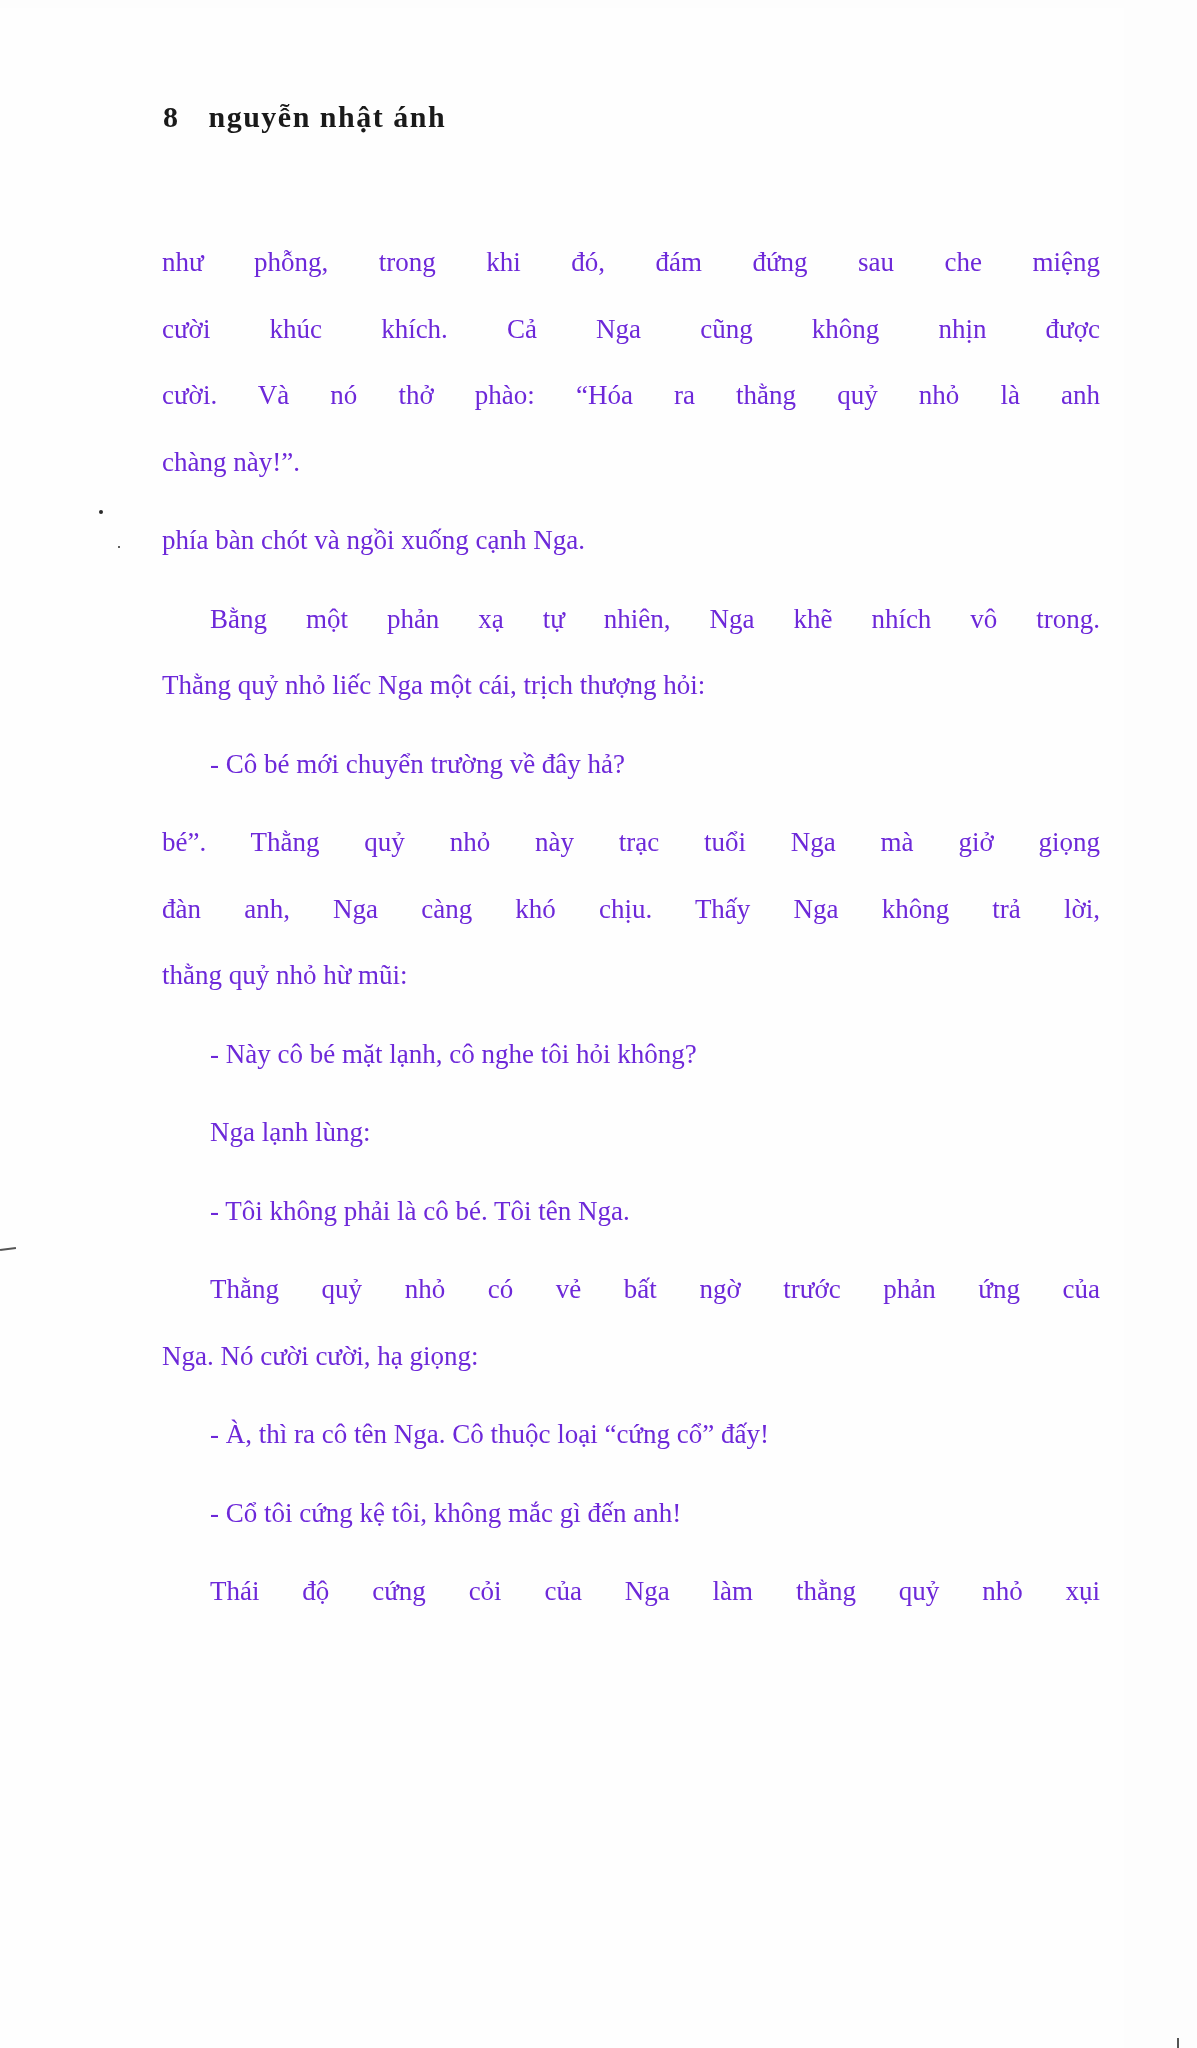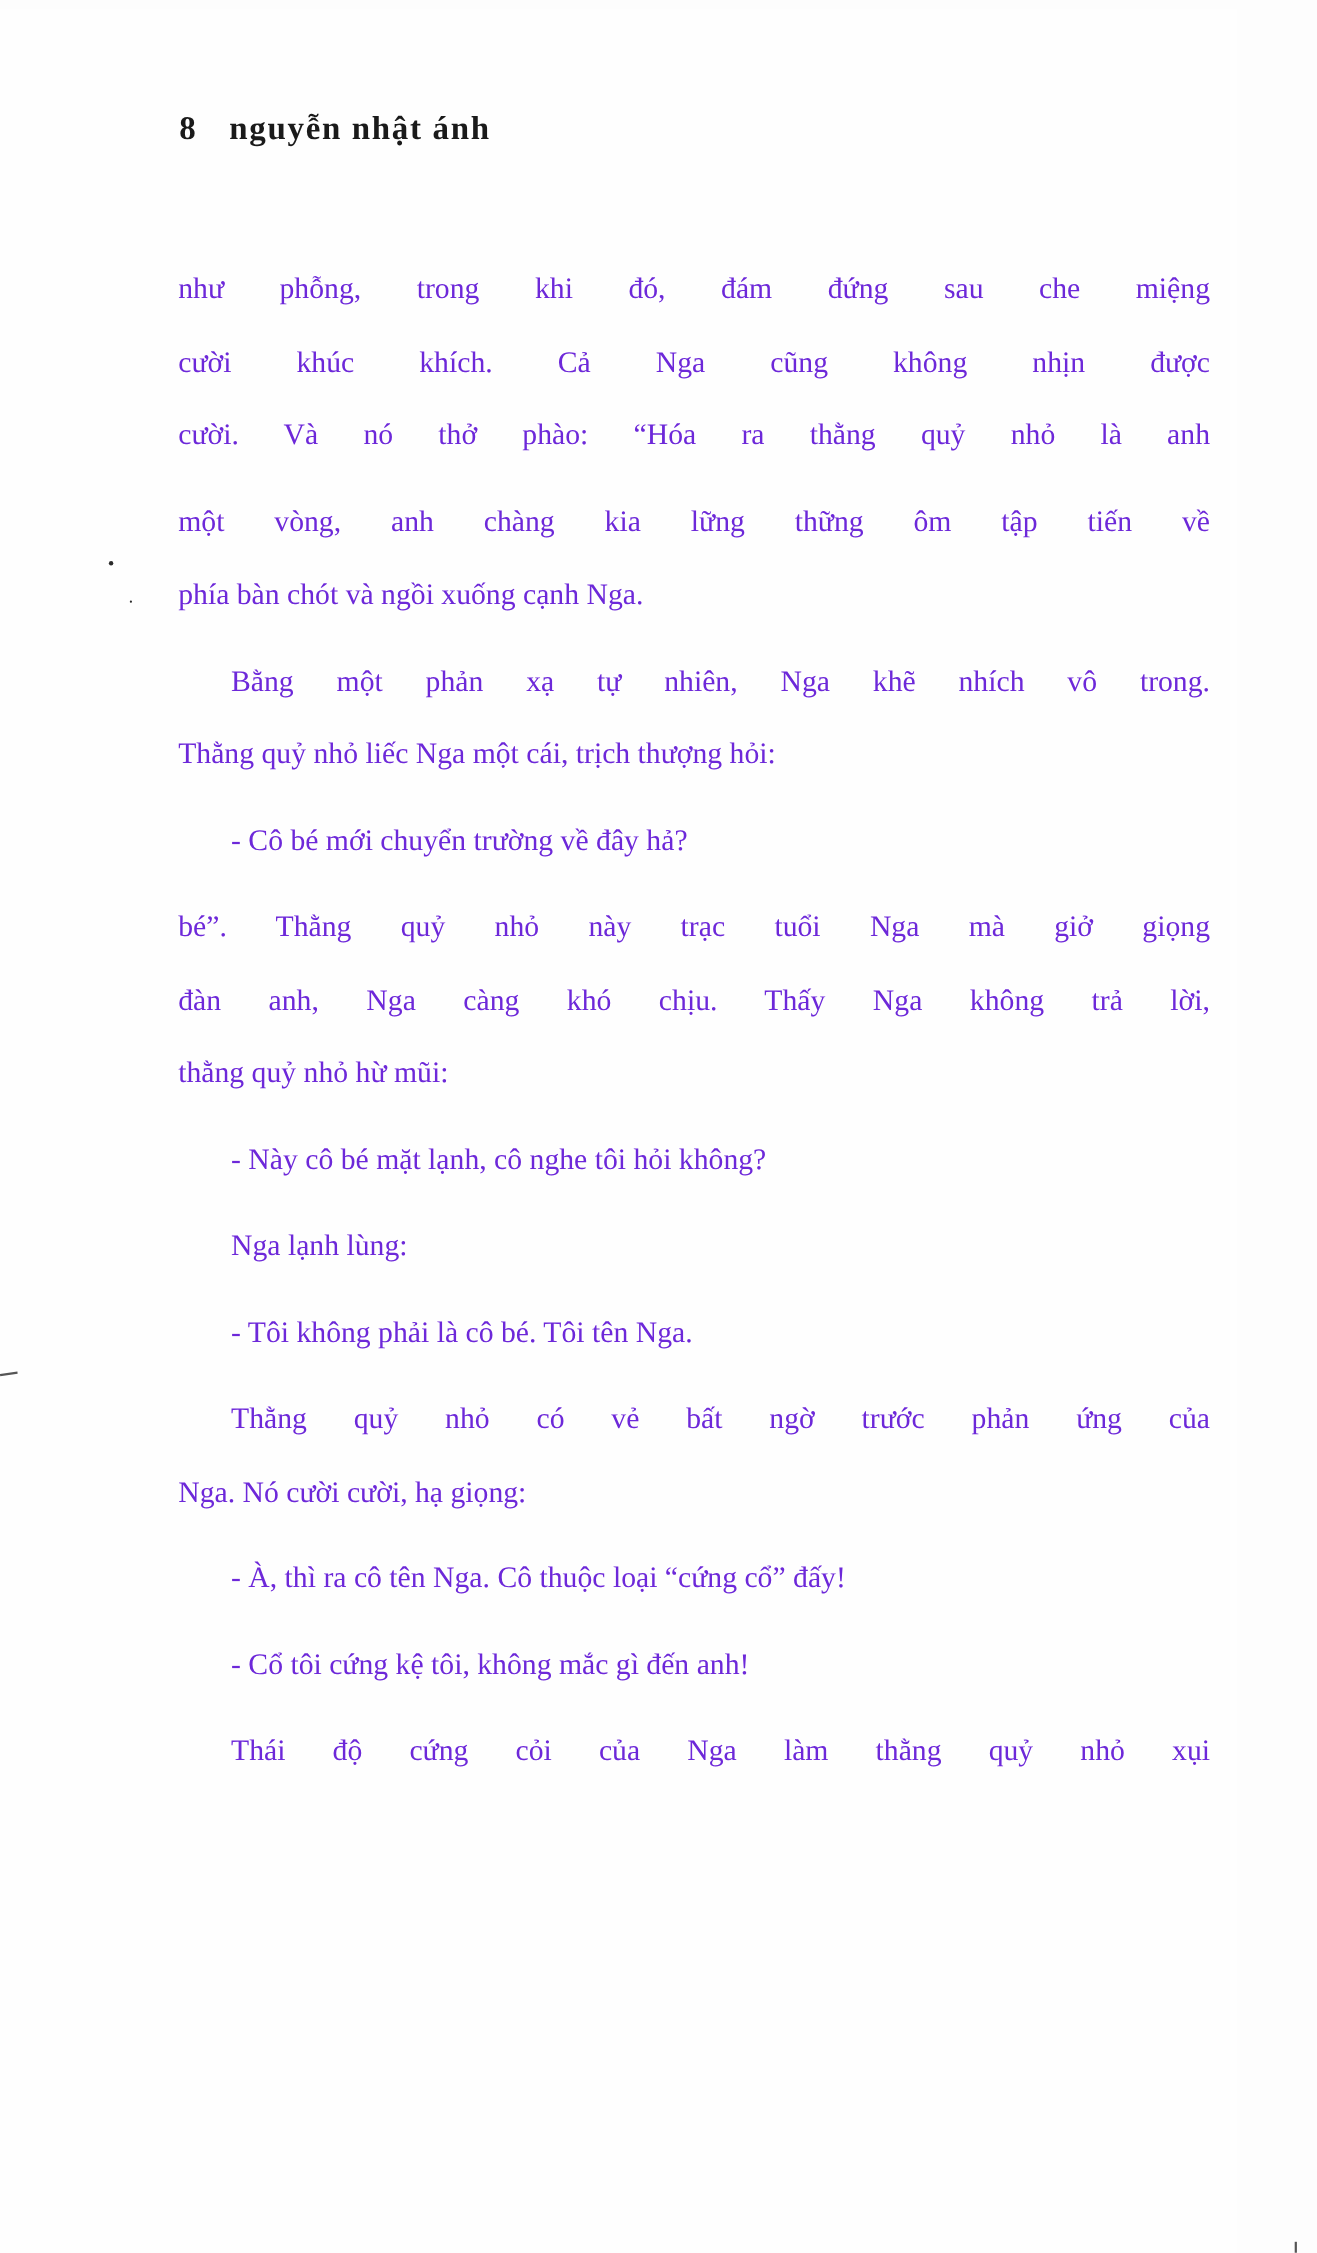--- a/index.html
+++ b/index.html
@@ -87,24 +87,24 @@
     <span class="page-num">8</span>
     <span class="author">nguyễn nhật ánh</span>
   </div>
 
   <div class="body-text">
 
     <p class="para">
       <span class="line">như phỗng, trong khi đó, đám đứng sau che miệng</span>
       <span class="line">cười khúc khích. Cả Nga cũng không nhịn được</span>
       <span class="line">cười. Và nó thở phào: “Hóa ra thằng quỷ nhỏ là anh</span>
+      <span class="line last">chàng này!”.</span>
     </p>
 
     <p class="para spaced">
-      <span class="line">một vòng, anh chàng kia lững thững ôm tập tiến về</span>
       <span class="line last">phía bàn chót và ngồi xuống cạnh Nga.</span>
     </p>
 
     <p class="para spaced">
       <span class="line indent">Bằng một phản xạ tự nhiên, Nga khẽ nhích vô trong.</span>
       <span class="line last">Thằng quỷ nhỏ liếc Nga một cái, trịch thượng hỏi:</span>
     </p>
 
     <p class="para spaced dialogue">
       <span class="line last">- Cô bé mới chuyển trường về đây hả?</span>

